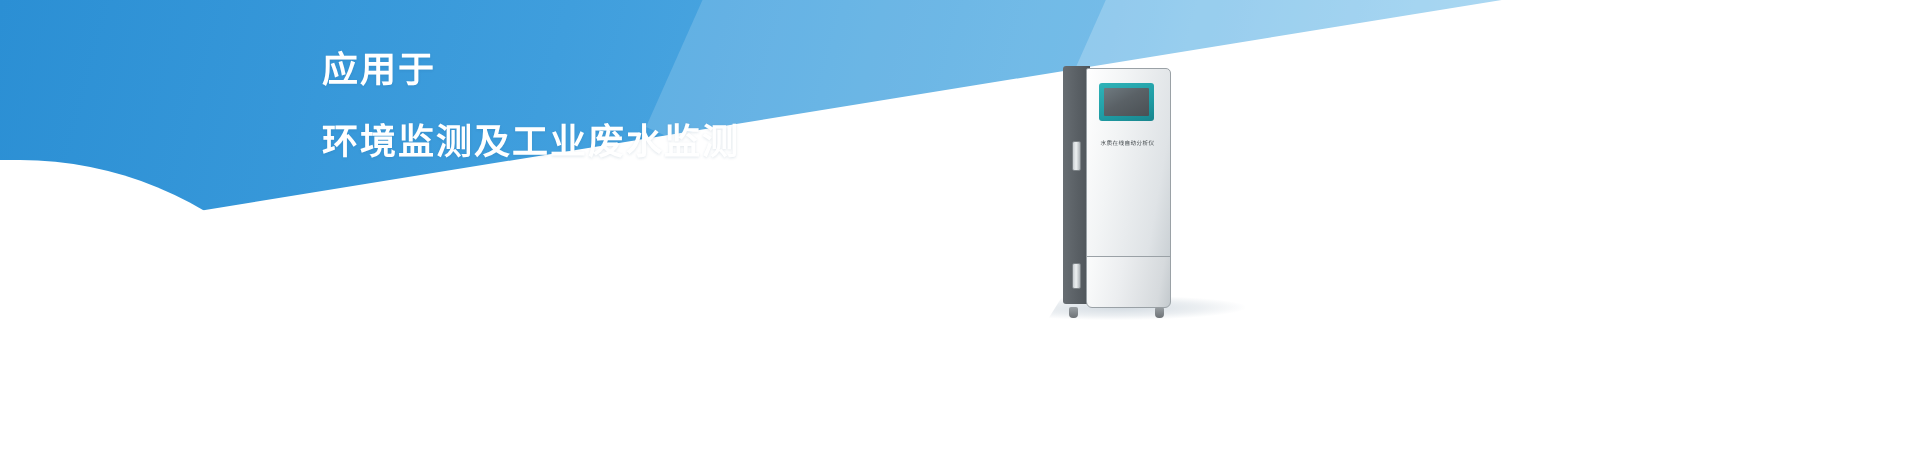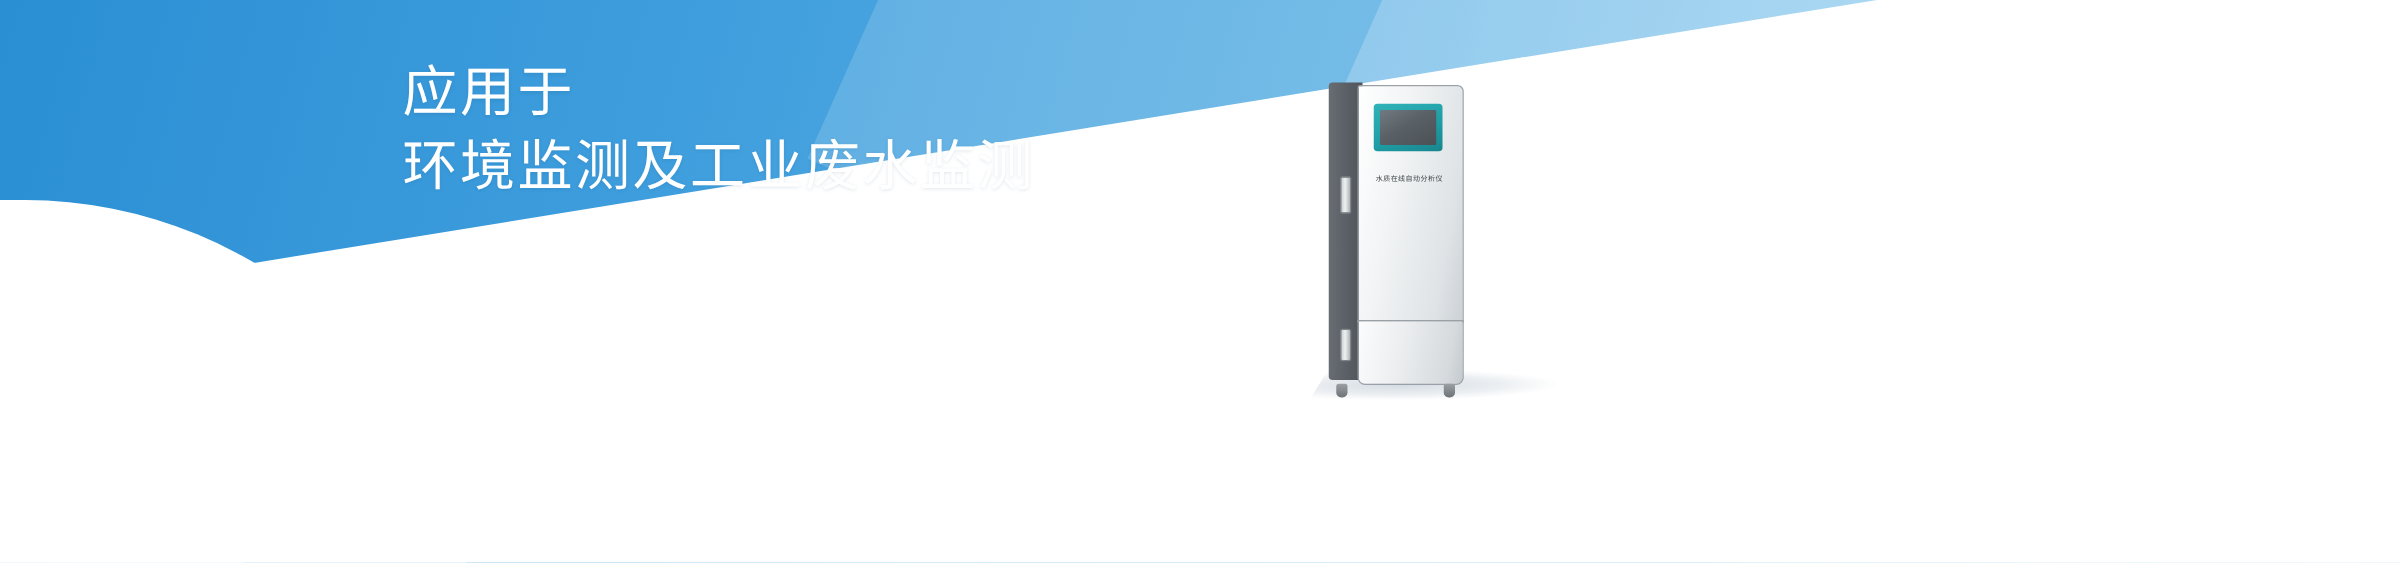--- a/index.html
+++ b/index.html
@@ -69,29 +69,29 @@
 
   
   .content{
     position:absolute;
     left:322px;top:46px;
     width:740px;
     z-index:6;
   }
   .headline{
     color:#ffffff;
-    font-size:44px;
+    font-size:36px;
     line-height:1.33;
-    font-weight:400;
+    font-weight:700;
     letter-spacing:2px;
     margin:0;
     text-shadow:0 1px 3px rgba(20,70,110,0.13);
     white-space:nowrap;
   }
-  .headline .l2{display:block;}
+  .headline .l2{display:block;margin-top:24px;}
   .subtitle{
     margin:28px 0 0 2px;
     color:#f0f8fd;
     font-size:18px;
     letter-spacing:1px;
     font-weight:400;
     white-space:nowrap;
   }
   .cta{
     display:inline-block;

